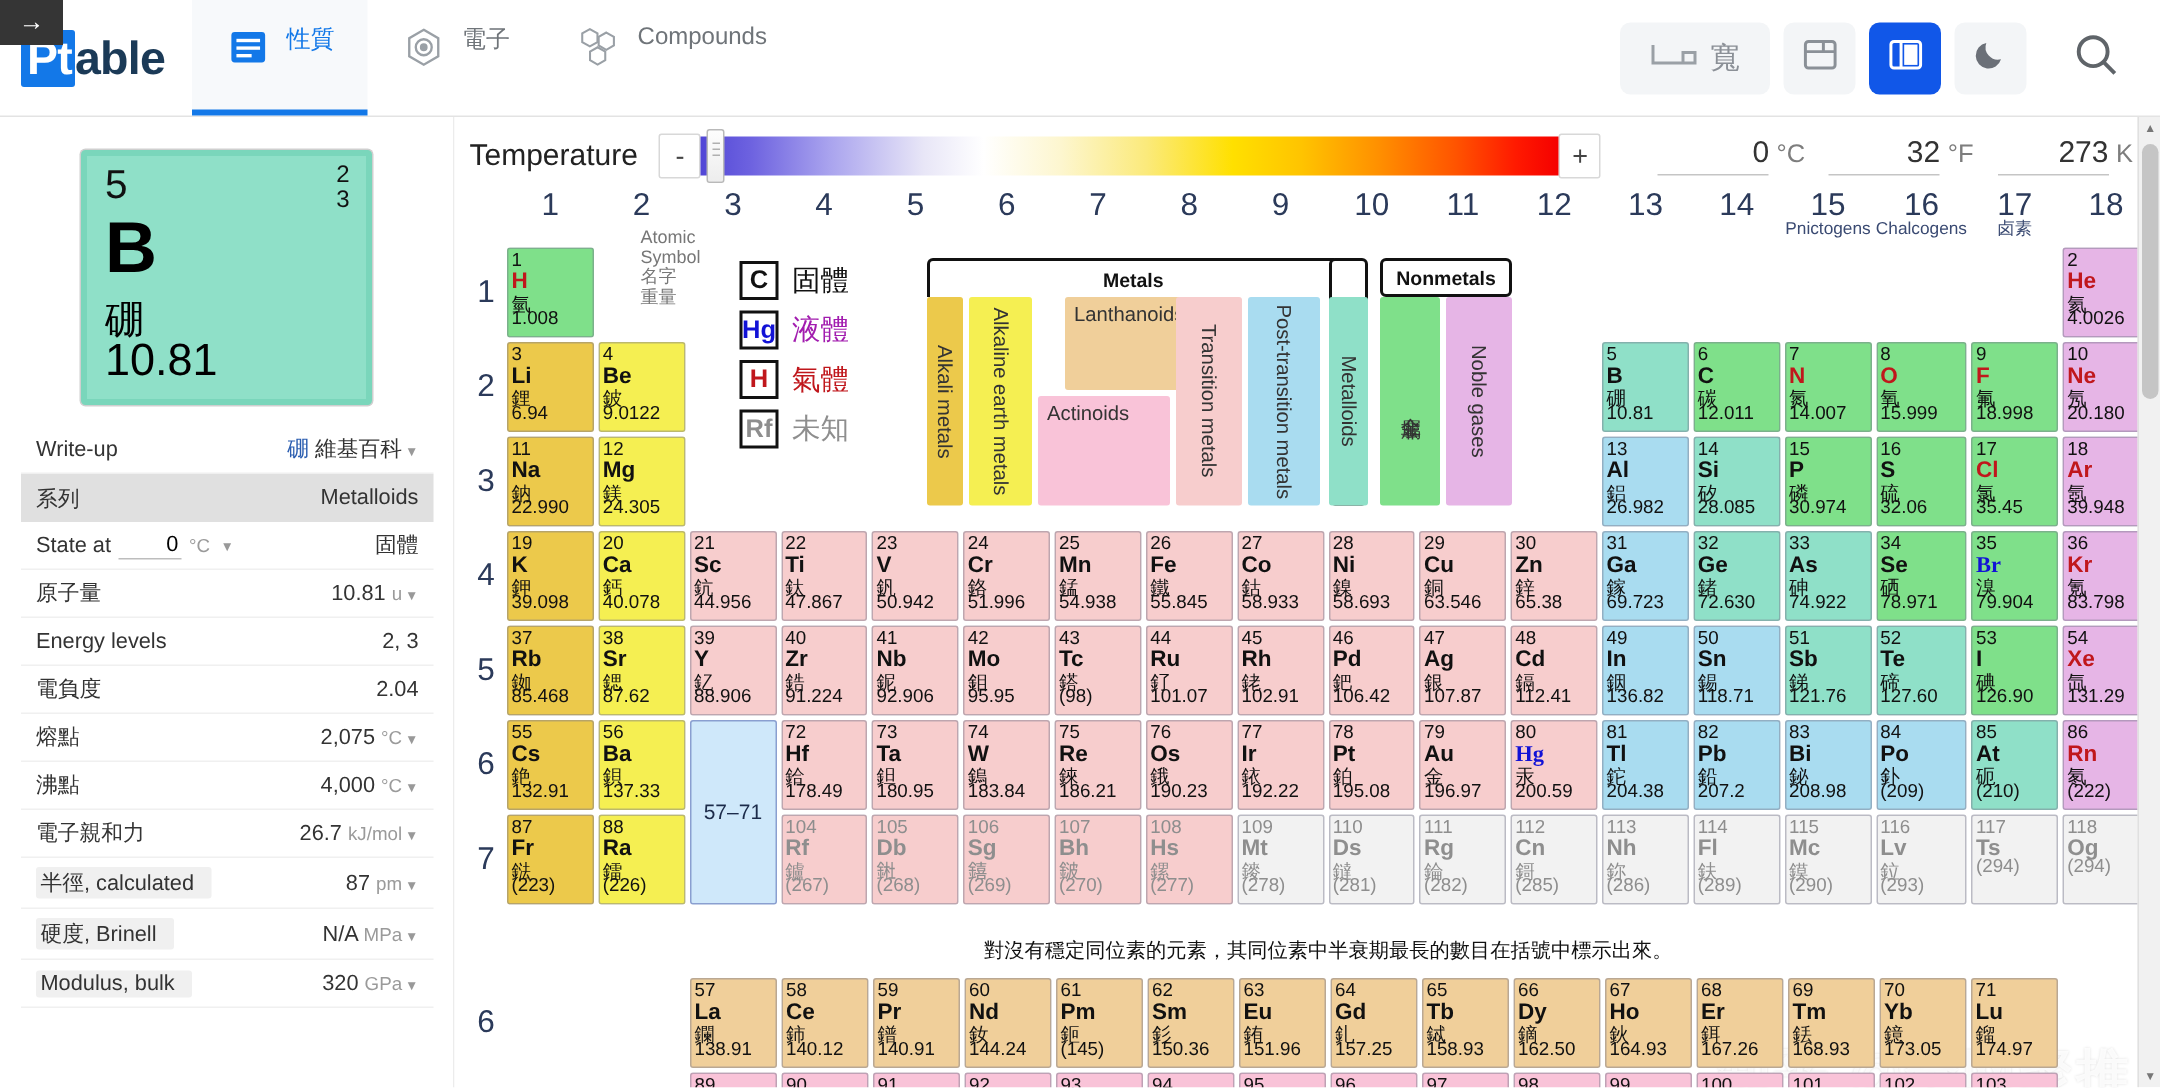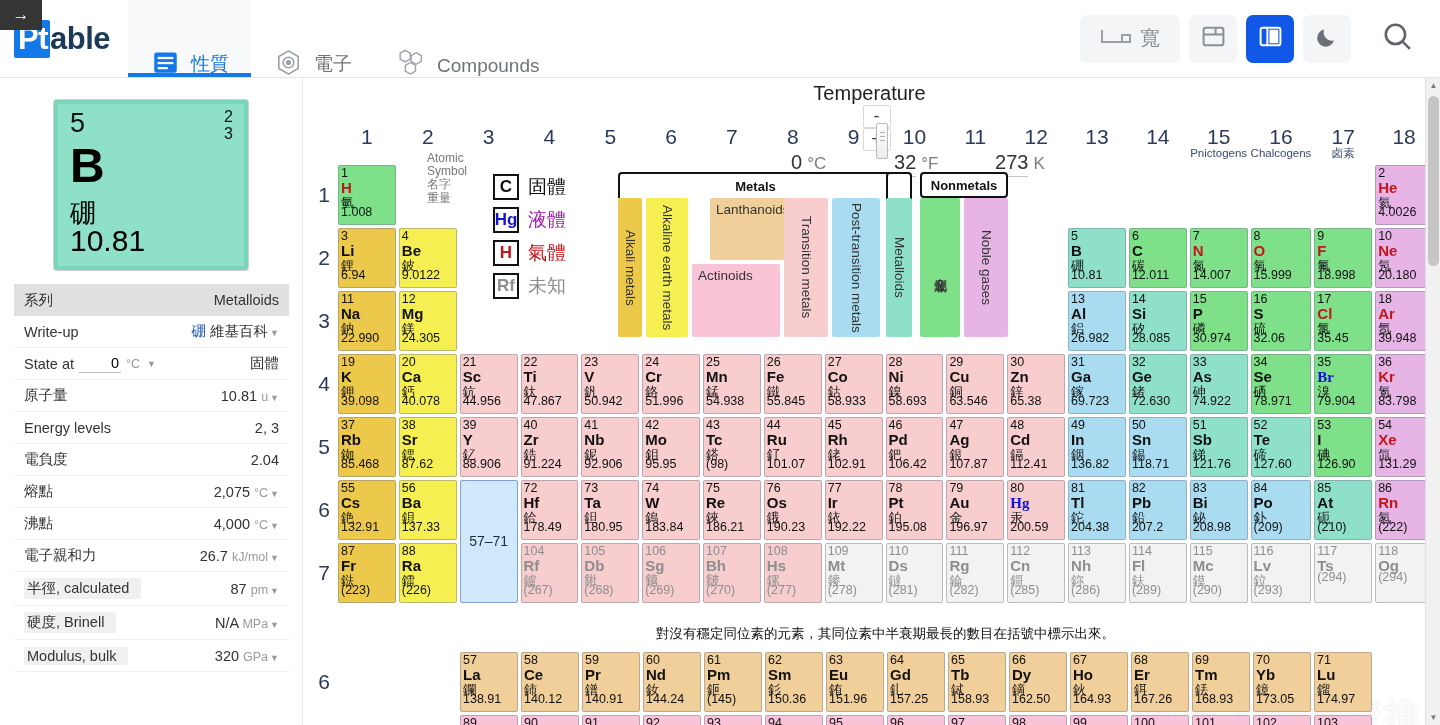--- a/index.html
+++ b/index.html
@@ -17,22 +17,22 @@
   }
   .back-arrow {
     position:absolute; left:0; top:0; width:42px; height:30px; background:#353535;
     color:#fff; font-size:17px; display:flex; align-items:center; justify-content:center;
     z-index:20;
   }
   .logo-wrap { display:flex; align-items:center; padding:0 18px 0 14px; }
   .logo { font-size:31px; font-weight:bold; letter-spacing:-0.5px; color:#1b3a57; display:flex; align-items:center;}
   .logo .pt { background:#1378e8; color:#fff; padding:1px 2px 1px 4px; border-radius:2px; margin-right:0px;}
   .navtab {
-    display:flex; align-items:flex-end; gap:11px; padding:0 22px;
-    font-size:19px; color:#6f7479; cursor:pointer; position:relative;
+    display:flex; align-items:flex-start; gap:11px; padding:16px 22px;
+    font-size:16px; color:#6f7479; cursor:pointer; position:relative;
   }
   .navtab.active { color:#1378e8; background:#f7f9fb; }
   .navtab.active:after {
     content:""; position:absolute; left:0; right:0; bottom:0; height:4px; background:#1378e8;
   }
   .navtab .ic { width:30px; height:30px; display:flex; align-items:center; justify-content:center; }
   .spacer { flex:1; }
   .tool-group { display:flex; align-items:center; gap:9px; padding-right:10px;}
   .tbtn {
     background:#f3f5f7; border-radius:7px; height:48px; display:flex; align-items:center;
@@ -74,21 +74,21 @@
     border:none; border-bottom:1px solid #bdbdbd; width:42px; text-align:right;
     font-family:inherit; font-size:14.5px; background:transparent; padding:0 2px 1px 0;
   }
   .link { color:#2a5db0; }
   .na { color:#b5b5b5; }
 
   
   #right { flex:1; position:relative; overflow:hidden; background:#fff; }
 
   
-  #tempbar { height:48px; display:flex; align-items:center; padding:4px 0 0 10px; gap:0;flex-direction:column; }
+  #tempbar { height:48px; display:flex; align-items:center; padding:4px 0 0 10px; gap:0; }
   .tlabel { font-size:20px; color:#222; margin-right:14px; }
   .tminus, .tplus {
     width:28px; height:30px; background:#fff; border:1px solid #d8d8d8; border-radius:2px;
     display:flex; align-items:center; justify-content:center; font-size:18px; color:#444; cursor:pointer;
   }
   .tslide { position:relative; height:26px; flex:1; min-width:10px;
     background:linear-gradient(to right,#5146d6 0%,#6e63e0 6%,#a9a3ee 15%,#e8e6f7 26%,#ffffff 33%,#fdf6cf 42%,#fbea7b 52%,#ffe000 62%,#ffc400 70%,#ff9000 79%,#ff5400 88%,#ff1a00 95%,#f50000 100%);
   }
   .thandle { position:absolute; top:-5px; left:4px; width:12px; height:36px;
     background:linear-gradient(to bottom,#fdfdfd,#ededed); border:1px solid #b9b9b9; border-radius:2px; cursor:pointer;}
@@ -281,28 +281,28 @@
         <div>2</div>
         <div>3</div>
       </div>
       <div class="sym">B</div>
       <div class="cname">硼</div>
       <div class="mass">10.81</div>
     </div>
 
     <div class="proptable">
 
+      <div class="prow">
+        <span class="lbl">Write-up</span>
+        <span class="val"><span class="link">硼</span> 維基百科<span class="caret">▼</span></span>
+      </div>
+
       <div class="prow head">
         <span class="lbl">系列</span>
         <span class="val">Metalloids</span>
-      </div>
-
-      <div class="prow">
-        <span class="lbl">Write-up</span>
-        <span class="val"><span class="link">硼</span> 維基百科<span class="caret">▼</span></span>
       </div>
 
       <div class="prow">
         <span class="lbl">
           <span>State at</span>
           <input class="inline-input" value="0" style="">
           <span class="unit">°C</span>
             <span class="caret">▼</span>
         </span>
         <span class="val">固體</span>

